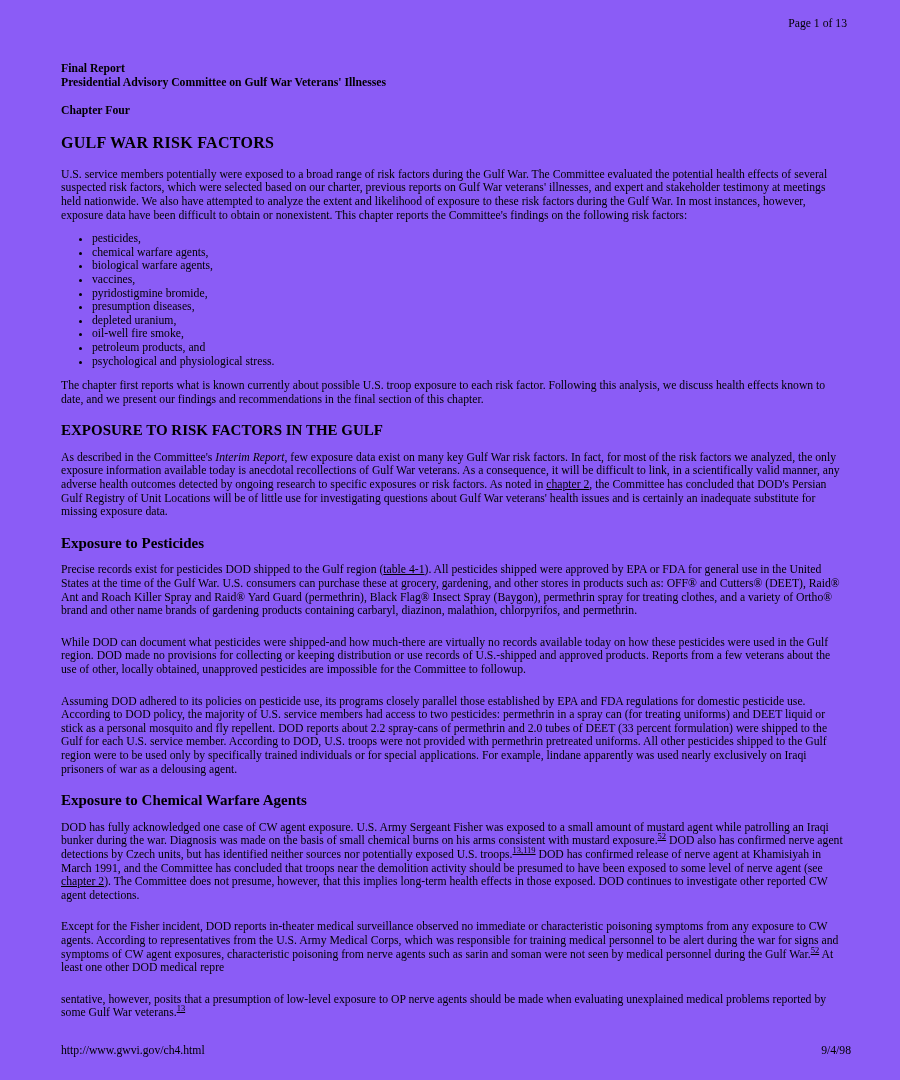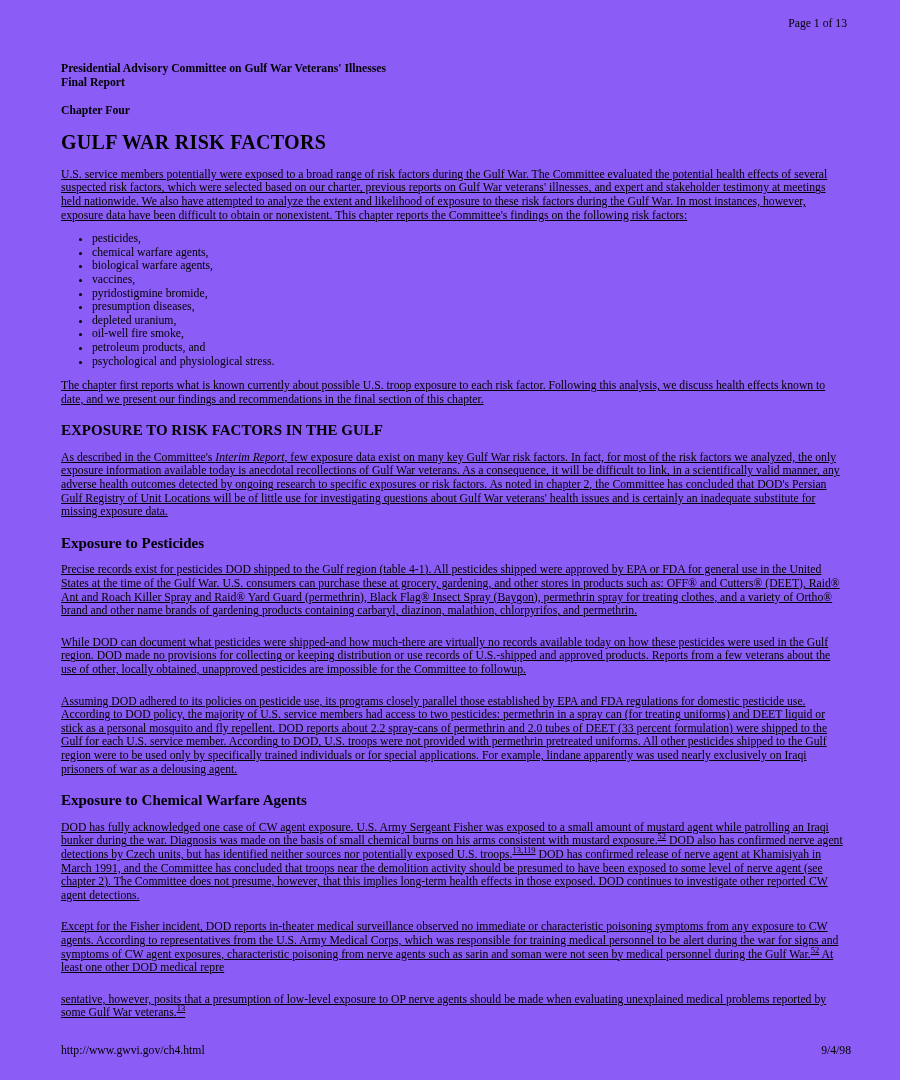--- a/index.html
+++ b/index.html
@@ -20,27 +20,27 @@
     top: 17px;
     right: 53px;
     font-size: 11.7px;
   }
   .content {
     padding: 62px 57px 0 61px;
   }
   .doc-header div.hline { font-weight: bold; }
   .chapter-label { margin-top: 15px; font-family: Liberation Serif, serif; }
   h1.chapter-title {
-    font-size: 20px;
+    font-size: 16px;
     line-height: 25px;
     font-weight: bold;
     margin: 12px 0 13px 0;
     letter-spacing: 0.3px;
   }
-  p.para { margin: 0 0 18px 0; text-decoration: underline; }
+  p.para { margin: 0 0 18px 0; }
   p.para.tight { margin-bottom: 10px; }
   ul.risk-list {
     margin: 0 0 11px 0;
     padding-left: 31px;
     list-style: disc outside;
   }
   ul.risk-list li { line-height: 13.6px; }
   .section-heading {
     font-size: 15px;
     font-weight: bold;
@@ -67,22 +67,22 @@
 </head>
 <body>
 
 <div class="page">
 
   <div class="page-indicator">Page 1 of 13</div>
 
   <div class="content">
 
     <div class="doc-header">
+      <div class="hline">Final Report</div>
       <div class="hline">Presidential Advisory Committee on Gulf War Veterans' Illnesses</div>
-      <div class="hline">Final Report</div>
       <div class="hline chapter-label">Chapter Four</div>
       <h1 class="chapter-title">GULF WAR RISK FACTORS</h1>
     </div>
 
     <p class="para tight"><span>U.S. service members potentially were exposed to a broad range of risk factors during the Gulf War. The Committee evaluated the potential health effects of several suspected risk factors, which were selected based on our charter, previous reports on Gulf War veterans' illnesses, and expert and stakeholder testimony at meetings held nationwide. We also have attempted to analyze the extent and likelihood of exposure to these risk factors during the Gulf War. In most instances, however, exposure data have been difficult to obtain or nonexistent. This chapter reports the Committee's findings on the following risk factors:</span></p>
 
     <ul class="risk-list">
       <li>pesticides,</li>
       <li>chemical warfare agents,</li>
       <li>biological warfare agents,</li>

